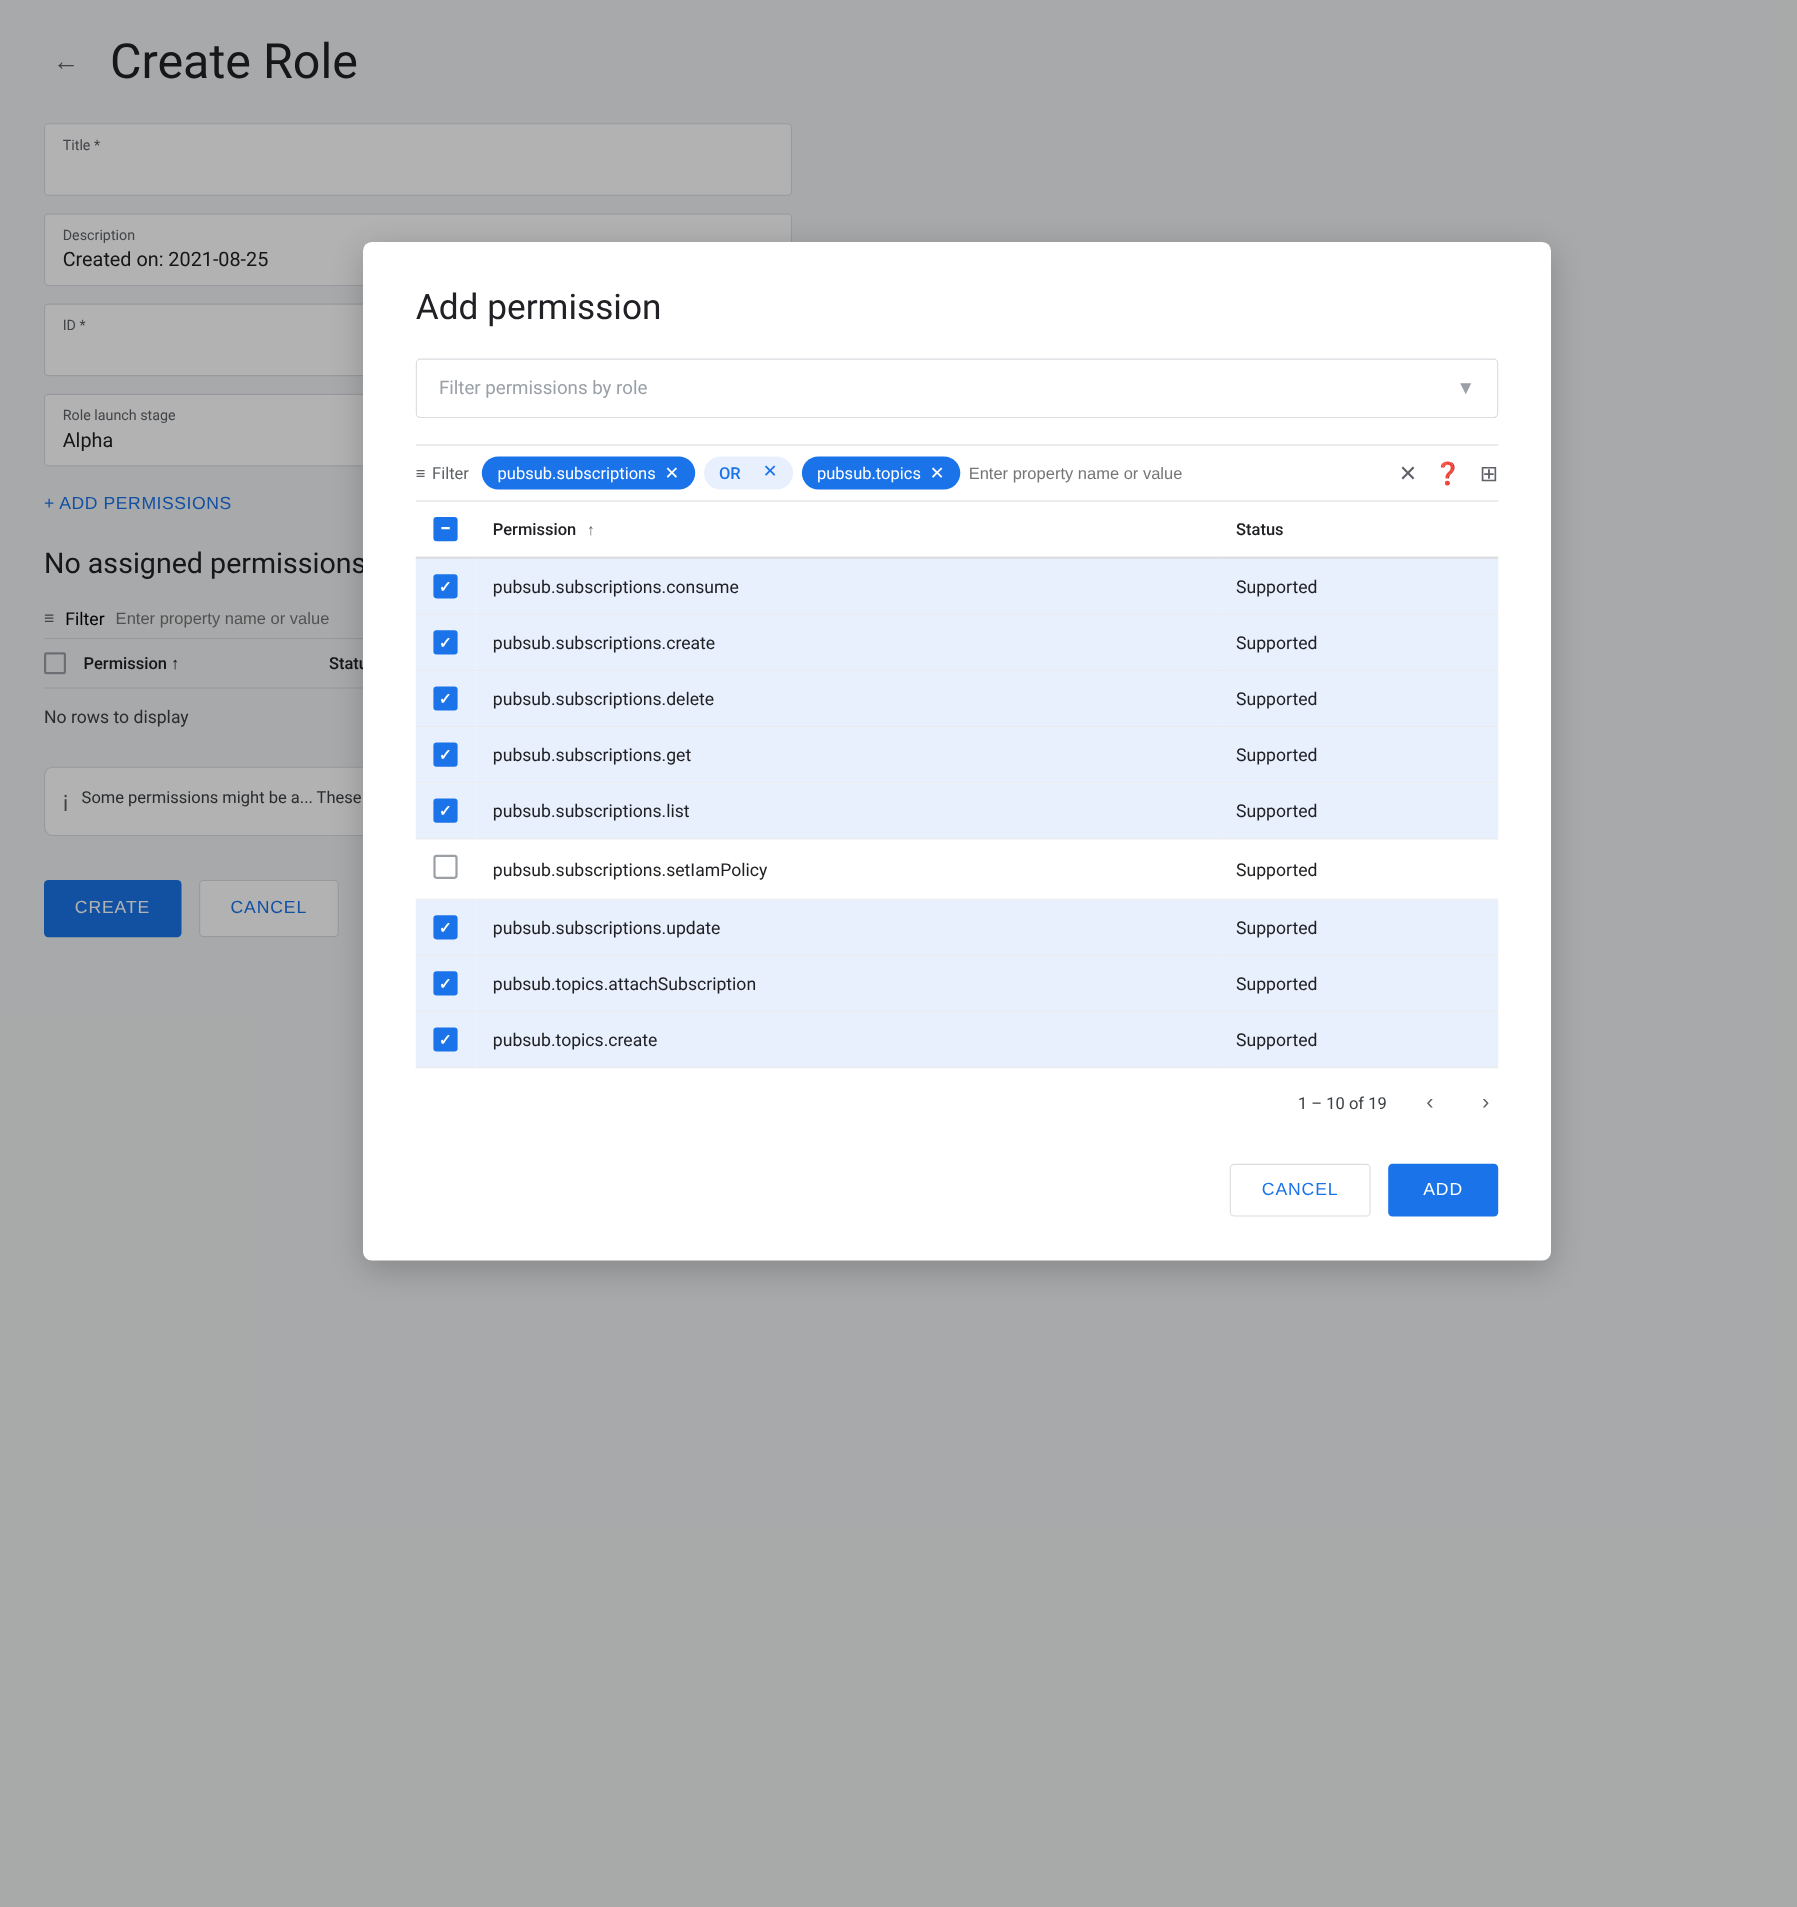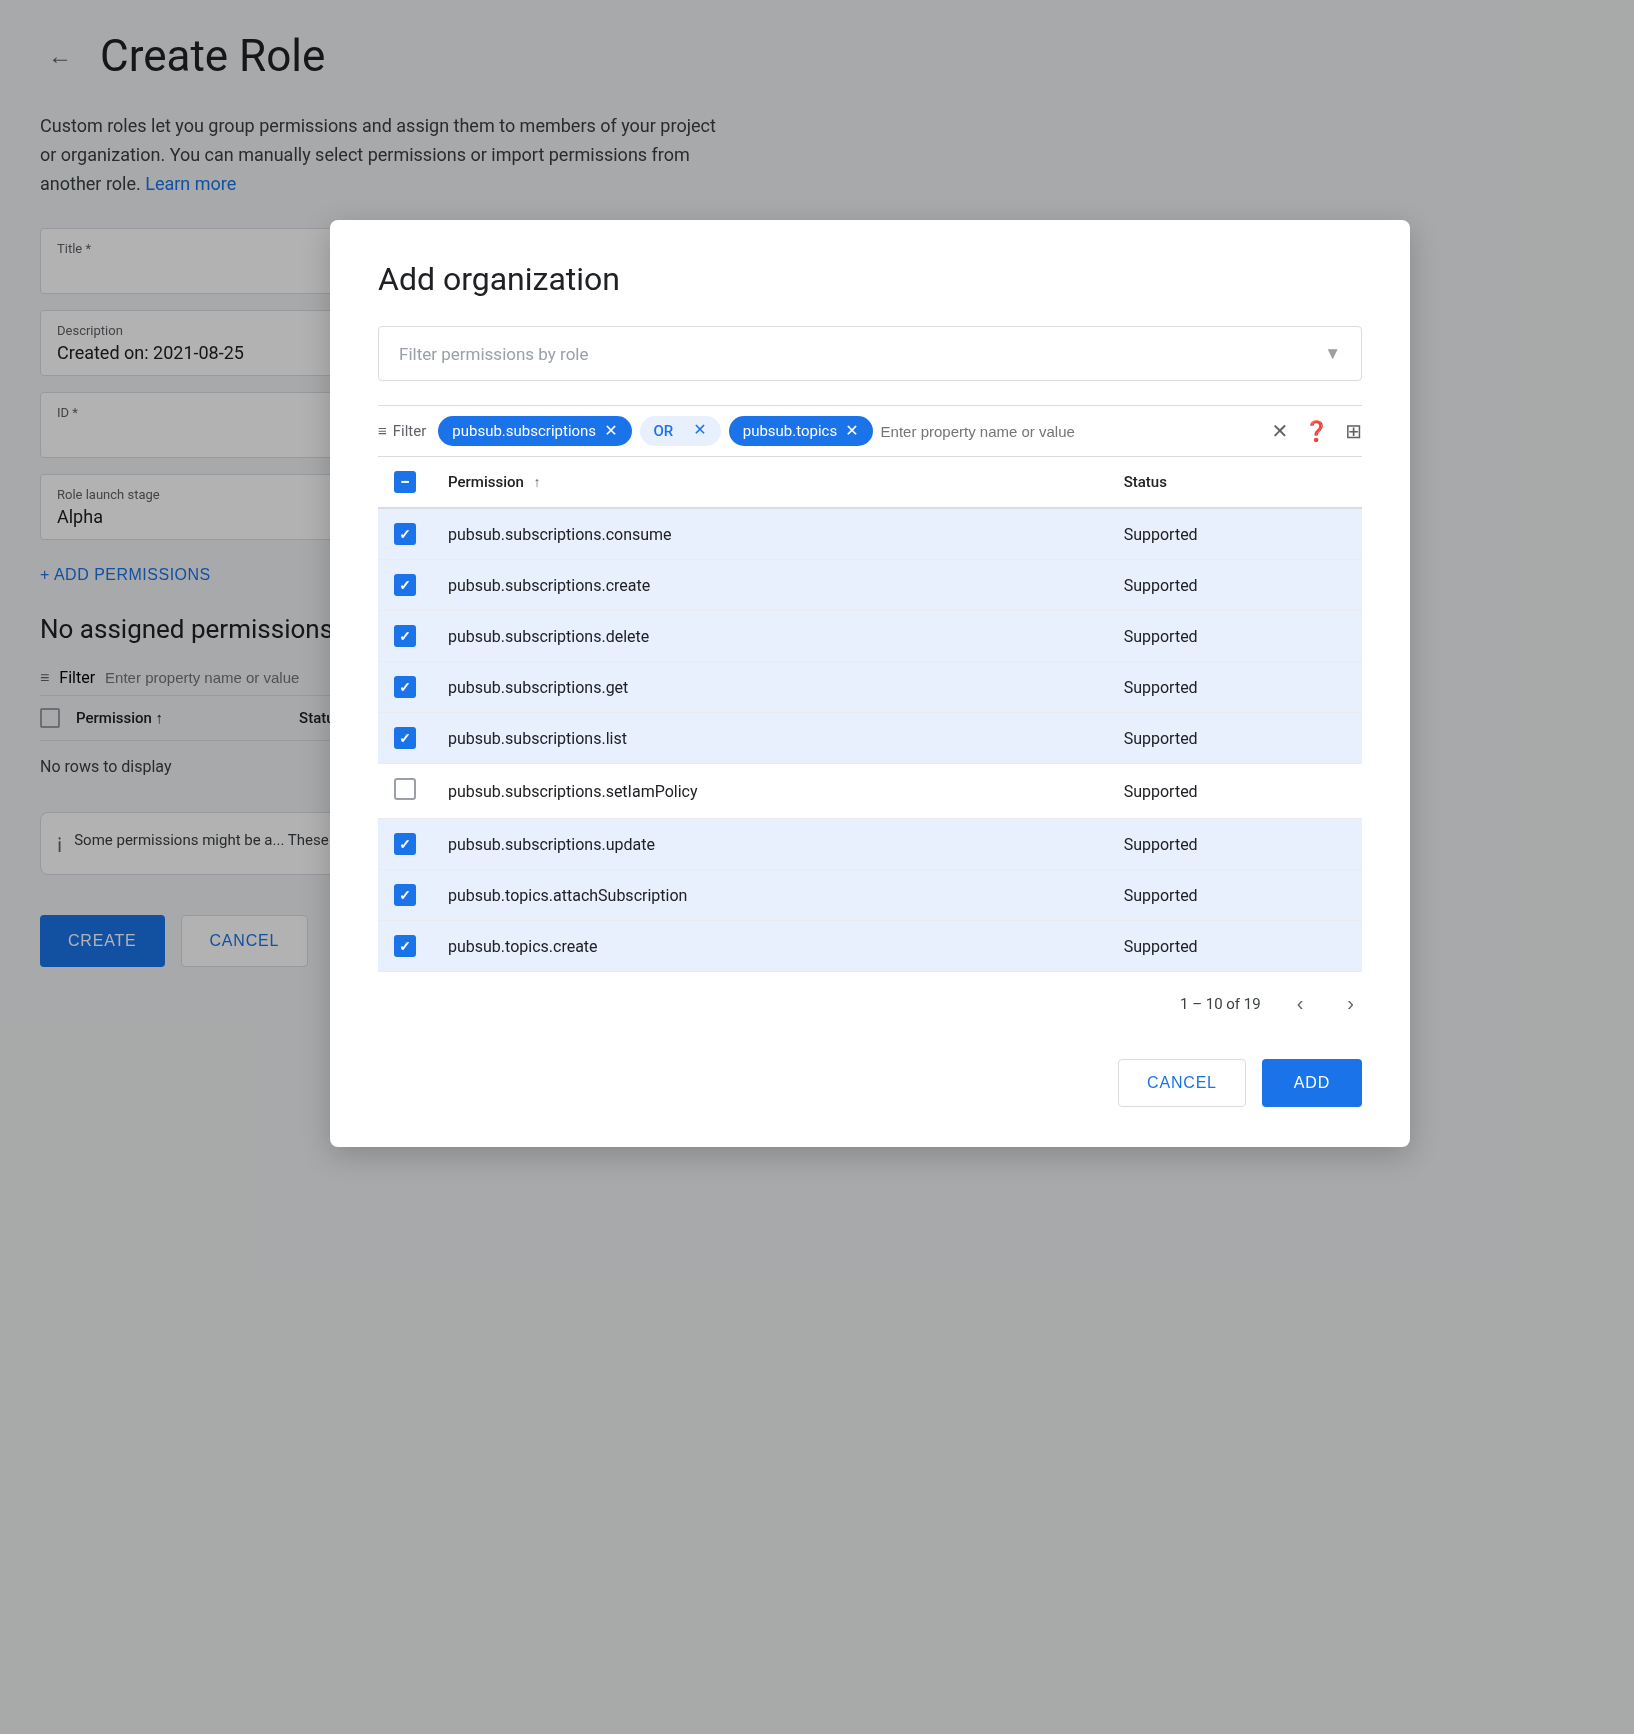--- a/index.html
+++ b/index.html
@@ -438,24 +438,20 @@
 </head>
 <body>
 
 <div class="bg-page">
 
   <div class="page-header">
     <span class="back-arrow">←</span>
     <span class="page-title">Create Role</span>
   </div>
 
-  <p class="description-text">
-    Custom roles let you group permissions and assign them to members of your project or organization. You can manually select permissions or import permissions from another role.
-    <a class="learn-more" href="#">Learn more</a>
-  </p>
 
   <div class="form-field">
     <label>Title *</label>
     <input type="text" class="field-value" style="">
   </div>
 
   <div class="form-field">
     <label>Description</label>
     <div class="field-value">Created on: 2021-08-25</div>
   </div>
@@ -494,21 +490,21 @@
 
   <div class="bottom-buttons">
     <button class="btn-create">CREATE</button>
     <button class="btn-cancel-bg">CANCEL</button>
   </div>
 </div>
 
 <div class="overlay-bg"></div>
 
 <div class="dialog">
-  <div class="dialog-title">Add organization</div>
+  <div class="dialog-title">Add permission</div>
 
   <div class="filter-role-dropdown">
     <span>Filter permissions by role</span>
     <span>▼</span>
   </div>
 
   <div class="filter-row">
     <div class="filter-label">
       <span>≡</span>
       <span>Filter</span>

